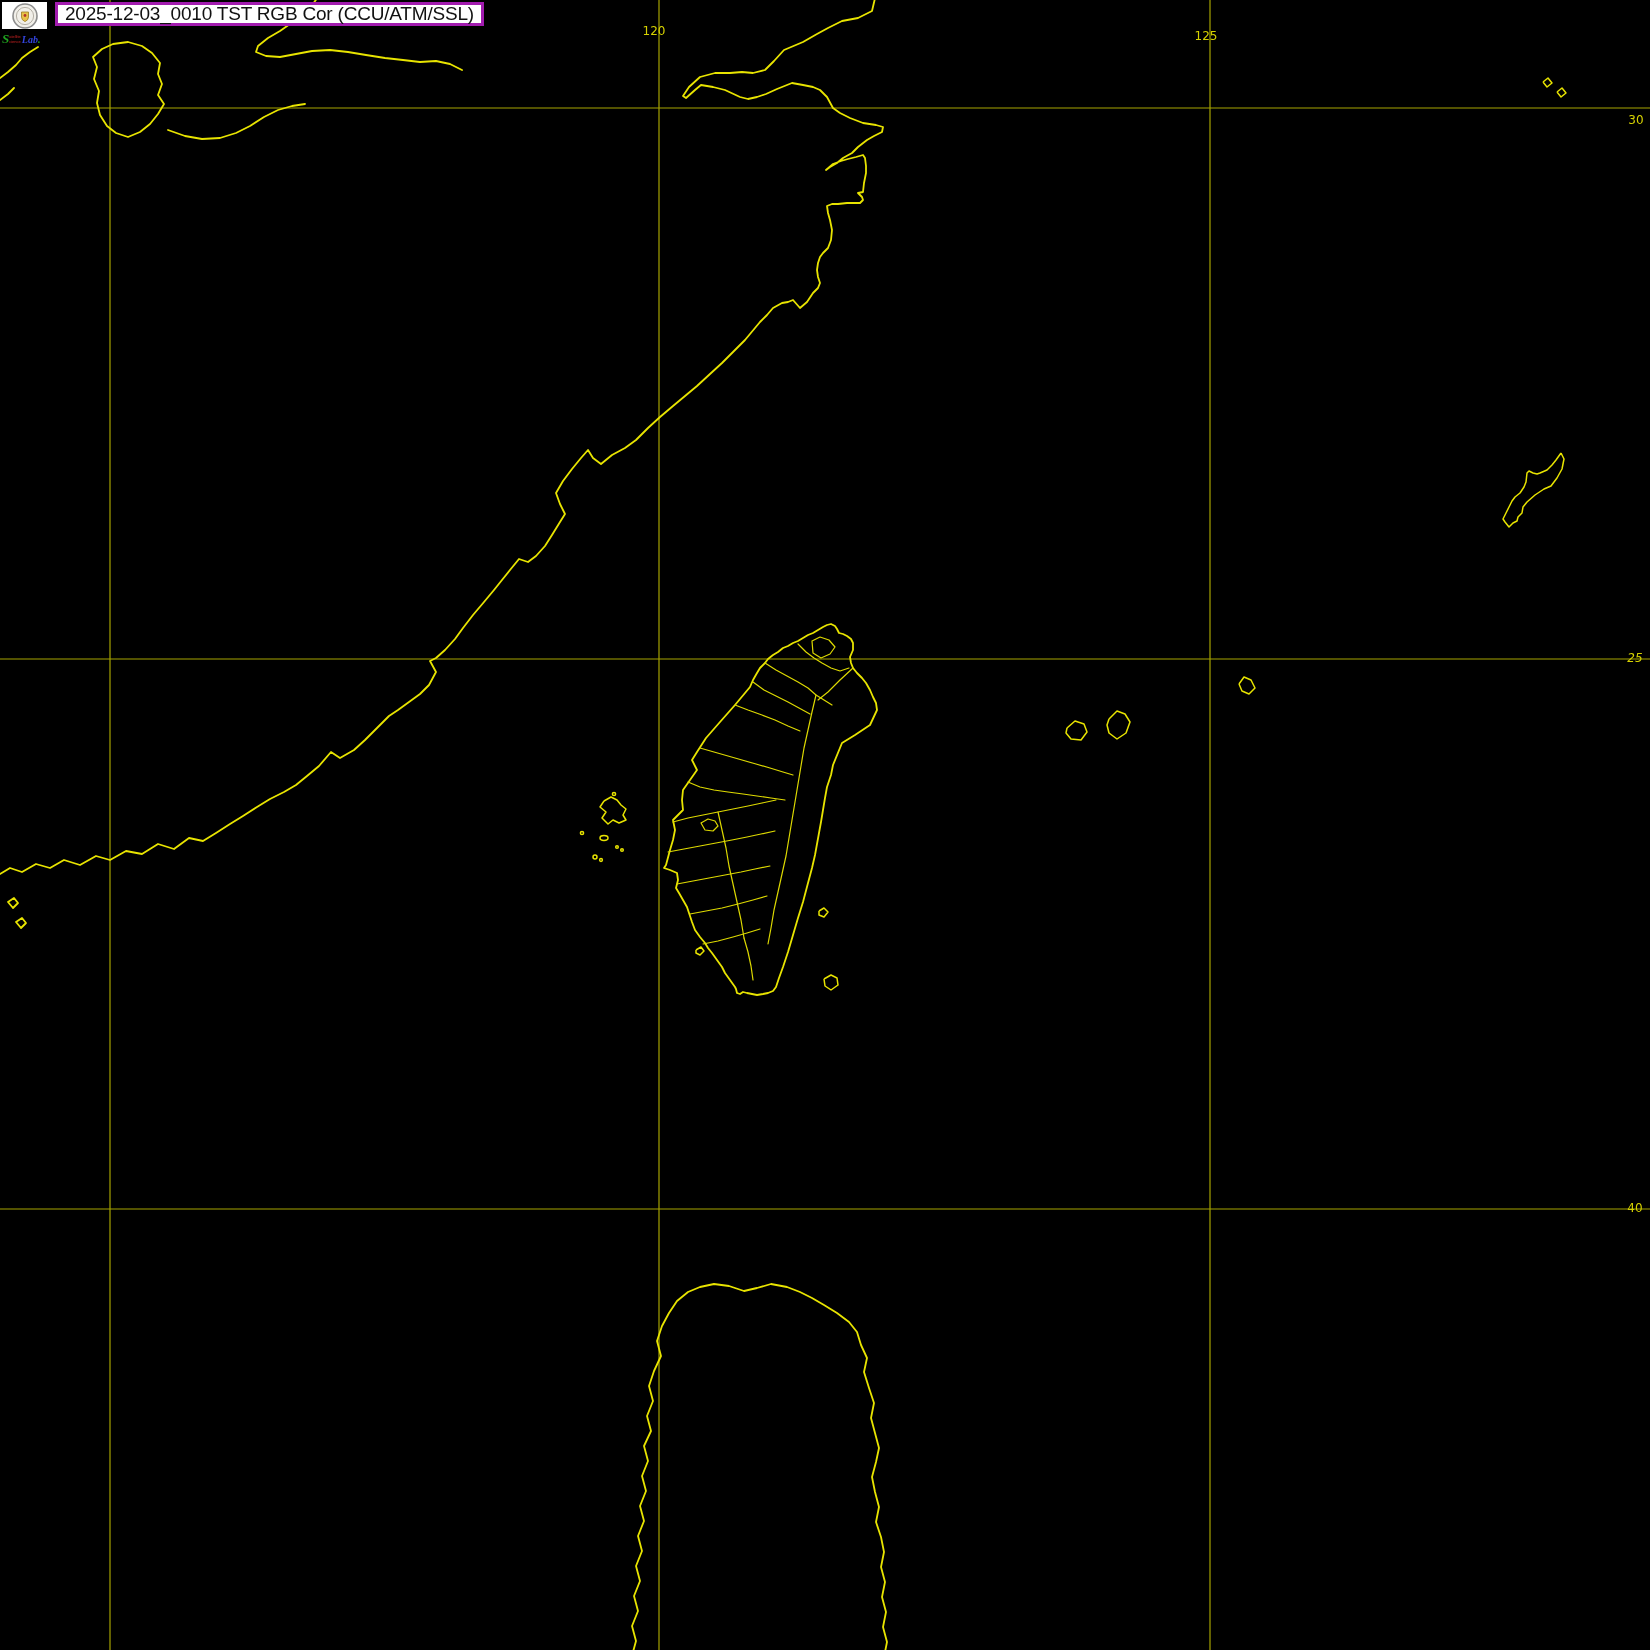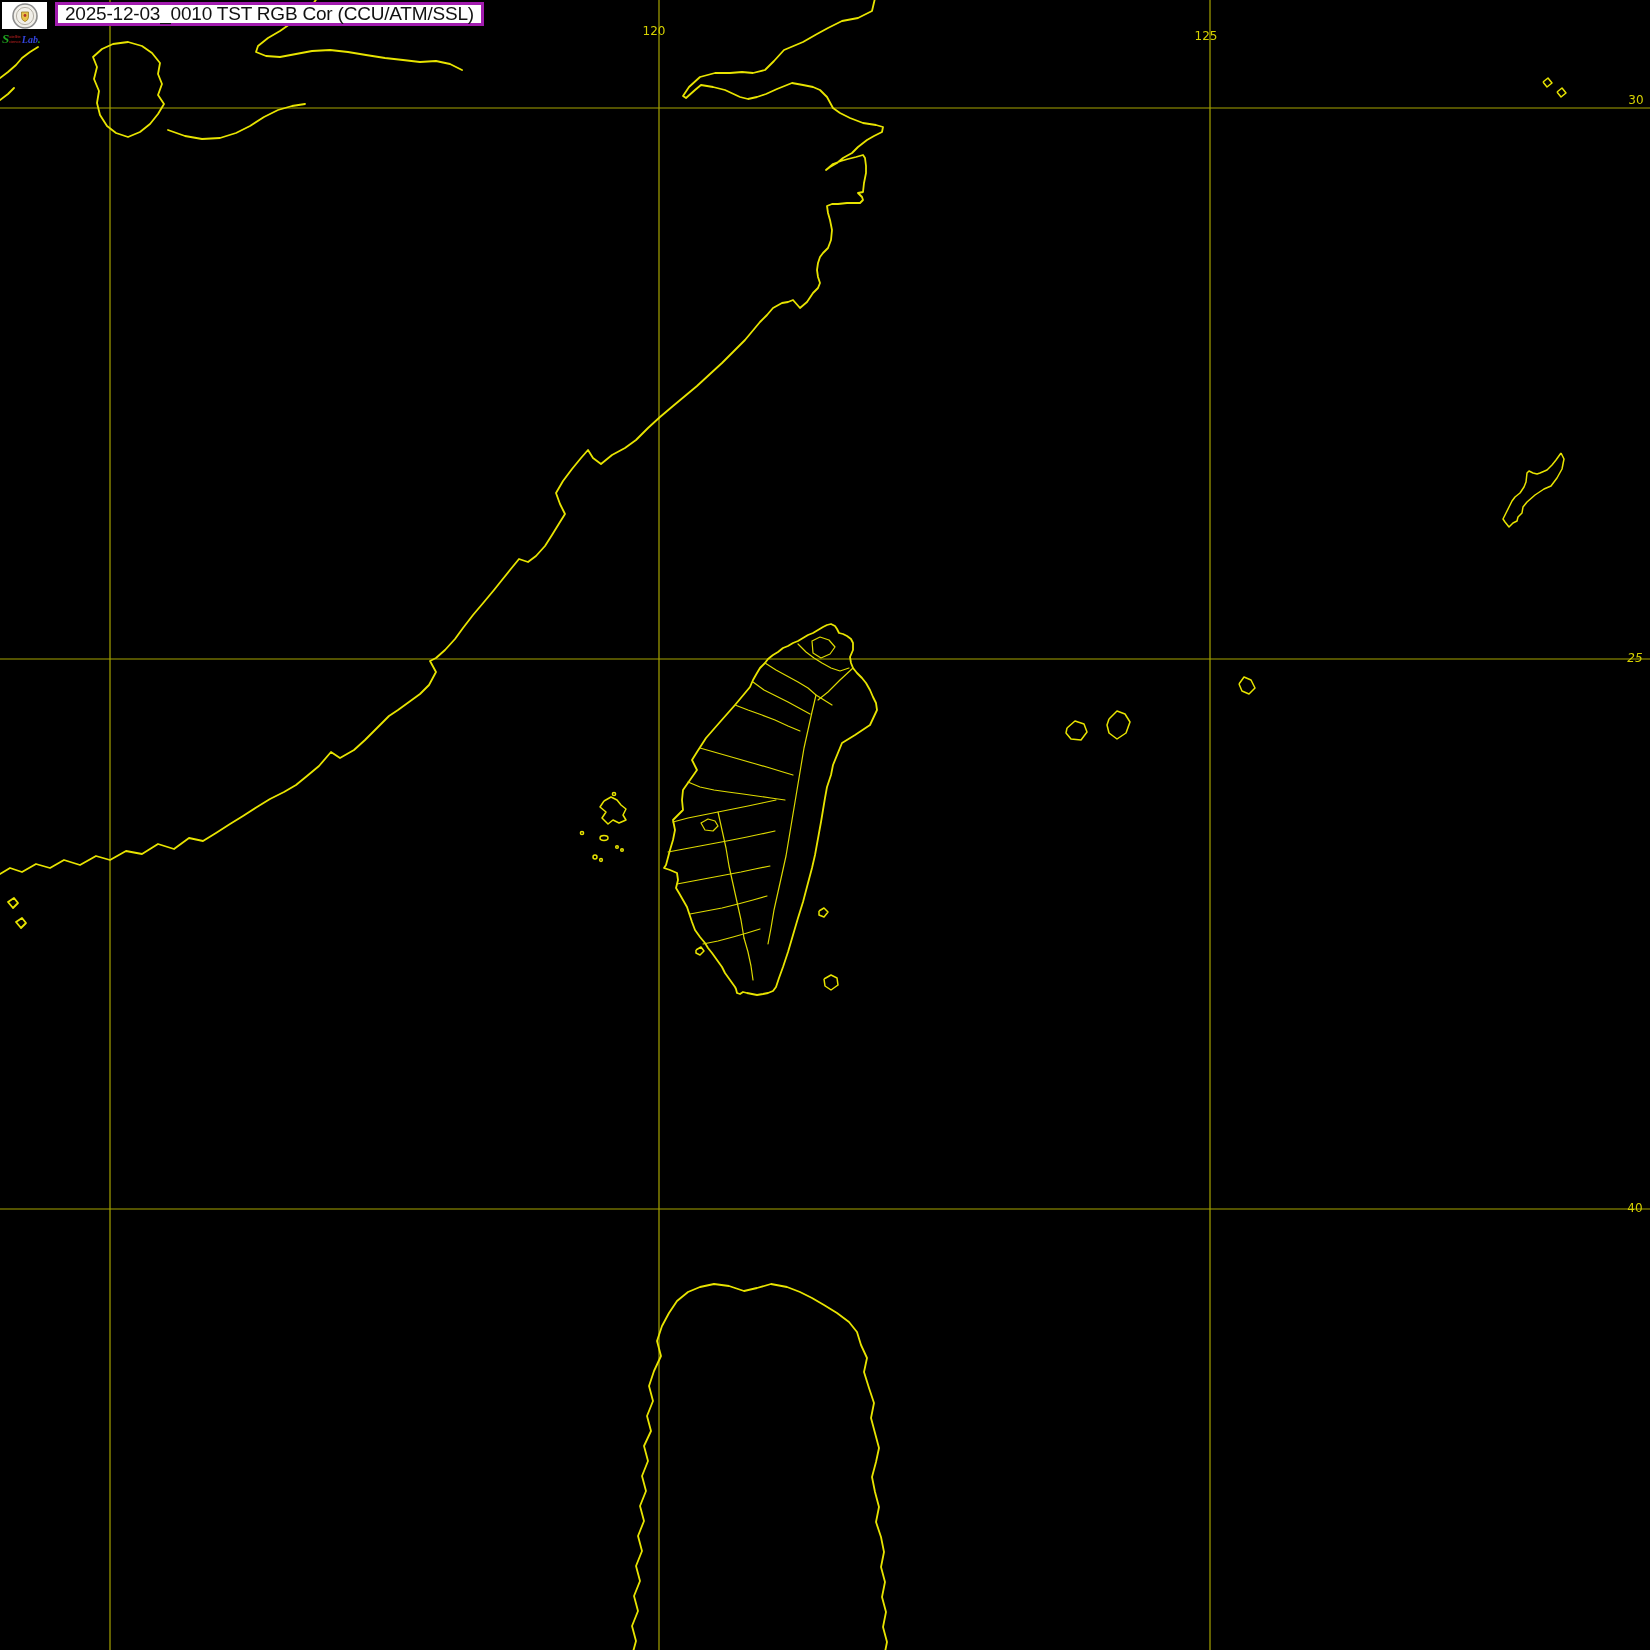--- a/index.html
+++ b/index.html
@@ -103,21 +103,21 @@
       <path d="M1239,684 L1244,677 1251,680 1255,688 1249,694 1242,691 1239,684"></path>
       <path d="M1109,719 L1117,711 1125,714 1130,722 1126,733 1117,739 1109,733 1107,725 1109,719"></path>
       <path d="M1067,728 L1075,721 1084,724 1087,732 1081,740 1071,739 1066,733 1067,728"></path>
       <path d="M1543,82 L1548,78 1552,83 1547,87 1543,82"></path>
       <path d="M1557,92 L1562,88 1566,93 1561,97 1557,92"></path>
     </g>
   </svg>
 
   <span class="geo-label" style="left:654px;top:21px;margin-top:10px;">120</span>
   <span class="geo-label" style="left:1206px;top:36px;">125</span>
-  <span class="geo-label" style="left:1636px;top:100px;">30</span>
+  <span class="geo-label" style="left:1636px;top:120px;">30</span>
   <span class="geo-label" style="left:1635px;top:658px;font-style:italic;">25</span>
   <span class="geo-label" style="left:1635px;top:1208px;">40</span>
 
   <div id="logo-box">
     <svg width="26" height="26" viewBox="0 0 26 26">
       <circle cx="13" cy="13" r="12" fill="#f1efe9" stroke="#8d8d8d" stroke-width="1.6"></circle>
       <circle cx="13" cy="13" r="8.6" fill="none" stroke="#b5b0a6" stroke-width="1"></circle>
       <path d="M9.5,9 h7 v5 q0,3.2 -3.5,4.6 q-3.5,-1.4 -3.5,-4.6 z" fill="#e8c24a" stroke="#9a7b22" stroke-width="0.8"></path>
       <circle cx="13" cy="12.5" r="1.4" fill="#b3332a"></circle>
     </svg>

